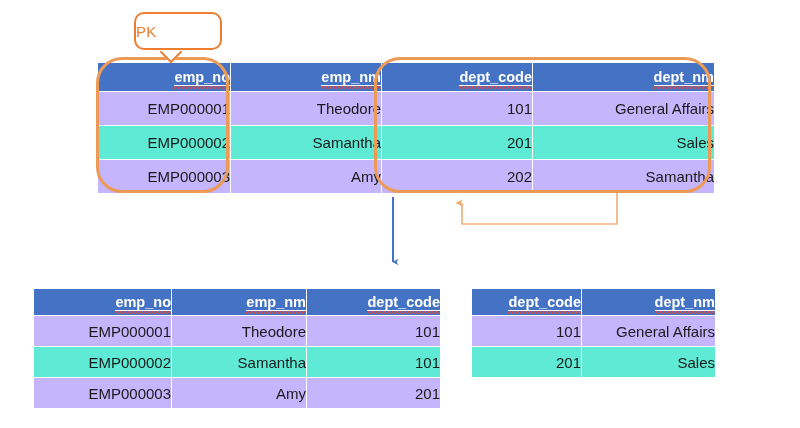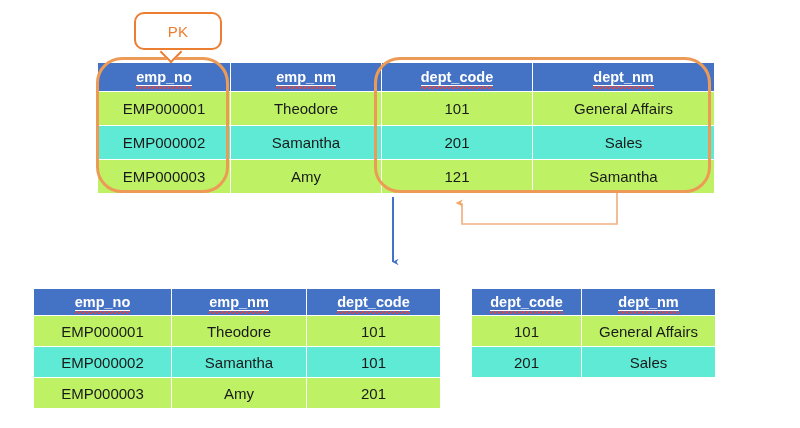--- a/index.html
+++ b/index.html
@@ -24,21 +24,21 @@
   
   .db-table {
     position: absolute;
     border-collapse: collapse;
     table-layout: fixed;
     background: #ffffff;
   }
   .db-table th,
   .db-table td {
     border: 1px solid #ffffff;
-    text-align: center;
+    text-align: right;
     vertical-align: middle;
     padding: 0;
     font-weight: normal;
     white-space: nowrap;
     overflow: hidden;
   }
   .db-table th {
     background: #4472C4;
     color: #ffffff;
     font-weight: bold;
@@ -62,21 +62,21 @@
     background-image:
       linear-gradient(135deg, transparent 0 25%, #E8453C 25% 50%, transparent 50% 75%, #E8453C 75% 100%);
     background-size: 4px 3px;
     background-repeat: repeat-x;
     opacity: 0.95;
   }
   .db-table td {
     font-size: 15px;
     color: #1a1a1a;
   }
-  .db-table tr.row-a td { background: #bef264; }
+  .db-table tr.row-a td { background: #c4b5fd; }
   .db-table tr.row-b td { background: #5eead4; }
 
   
   #table-top {
     left: 97px;
     top: 62px;
     width: 613px;
   }
   #table-top th { height: 28px; }
   #table-top td { height: 33px; }
@@ -127,21 +127,21 @@
     left: 134px;
     top: 12px;
     width: 88px;
     height: 38px;
     border: 2.5px solid #ED7D31;
     border-radius: 10px;
     box-sizing: border-box;
     background: #ffffff;
     display: flex;
     align-items: center;
-    justify-content: center;
+    justify-content: flex-start;
   }
   #pk-callout .pk-label {
     color: #ED7D31;
     font-size: 15px;
     font-weight: normal;
     letter-spacing: 0.3px;
   }
   
   #pk-callout-tail {
     position: absolute;
@@ -197,21 +197,21 @@
       </tr>
       <tr class="row-b">
         <td>EMP000002</td>
         <td>Samantha</td>
         <td>201</td>
         <td>Sales</td>
       </tr>
       <tr class="row-a">
         <td>EMP000003</td>
         <td>Amy</td>
-        <td>121</td>
+        <td>202</td>
         <td>Samantha</td>
       </tr>
     </tbody>
   </table>
 
   <div class="highlight-box" id="highlight-pk-col"></div>
   <div class="highlight-box" id="highlight-dept-cols"></div>
 
   <div id="pk-callout-tail"></div>
   <div id="pk-callout">

